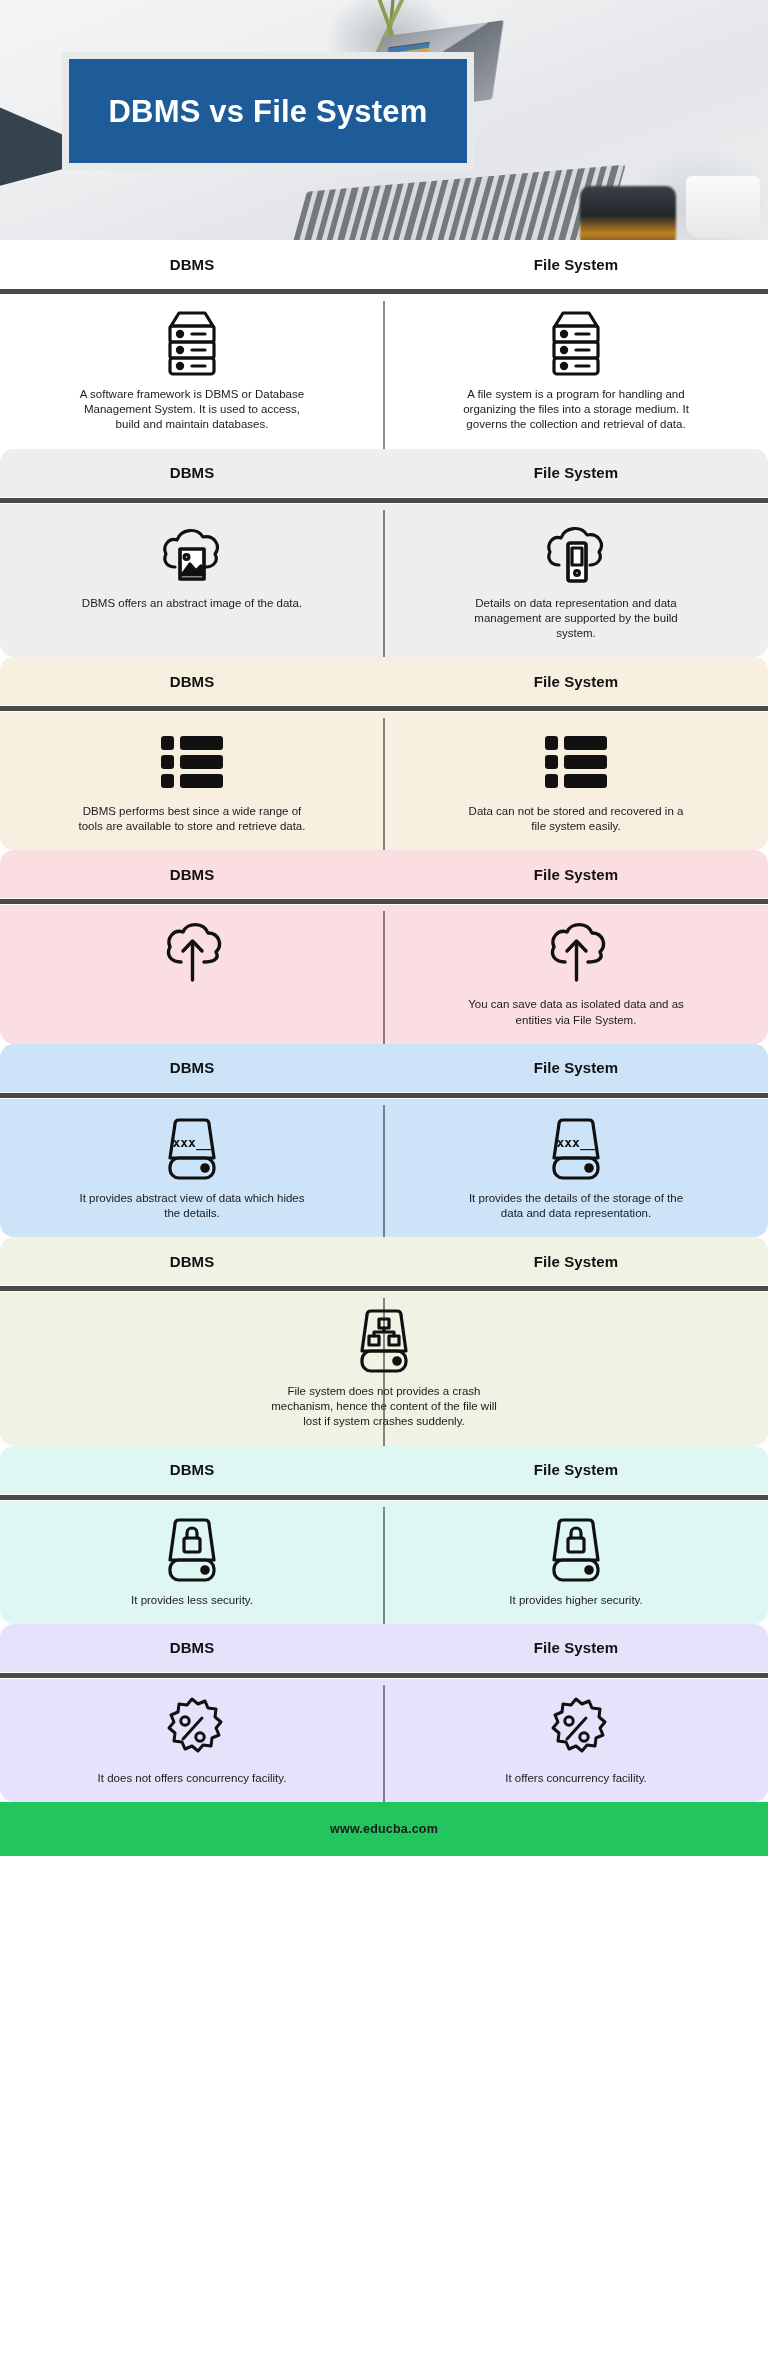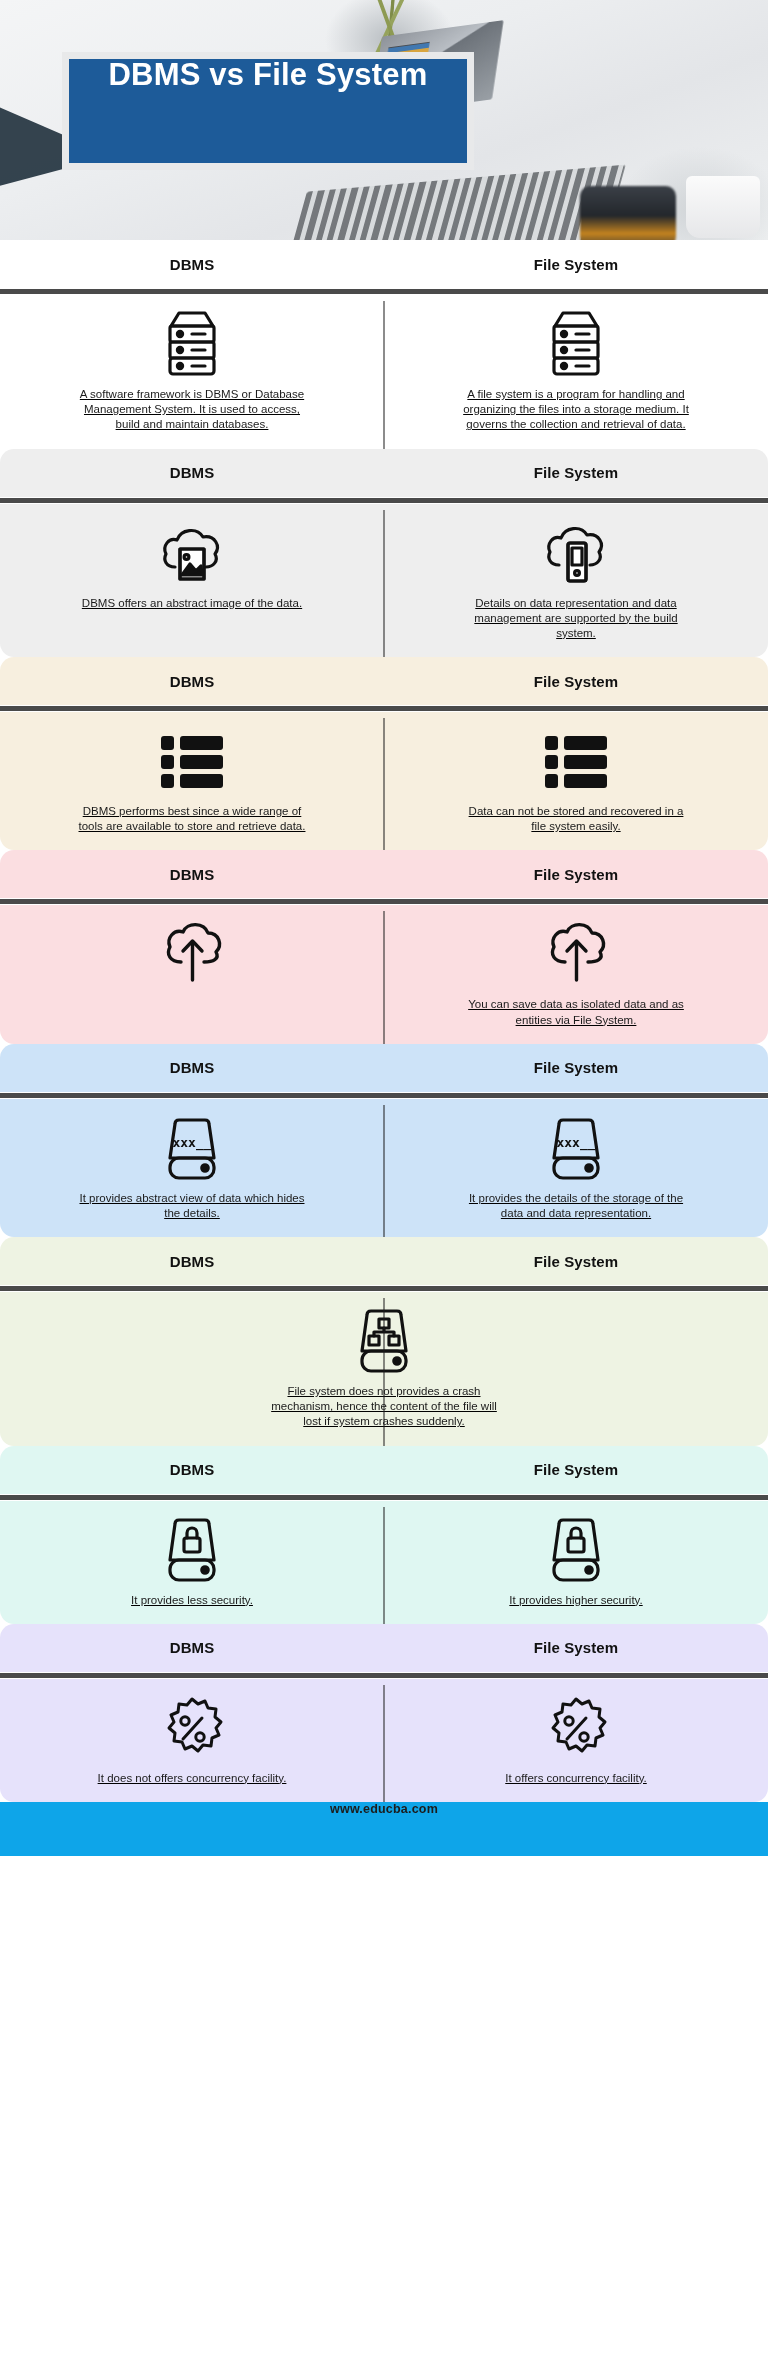--- a/index.html
+++ b/index.html
@@ -87,21 +87,21 @@
     position:absolute;
     left:62px; top:52px;
     width:412px; height:118px;
     background:#e8e9ea;
     padding:7px;
     z-index:5;
   }
   .title-box{
     width:100%; height:100%;
     background:#1d5b99;
-    display:flex; align-items:flex-start; justify-content:center;
+    display:flex; align-items:center; justify-content:center;
   }
   .title-text{
     color:#ffffff;
     font-size:31px;
     font-weight:bold;
     letter-spacing:.2px;
     text-align:center;
     line-height:1;
   }
 
@@ -139,43 +139,43 @@
     width:1px;
     background:#1a1a1a;
     transform:translateX(-50%);
   }
   .cell{
     flex:1 1 50%;
     display:flex;
     flex-direction:column;
     align-items:center;
     padding:0 26px;
-    text-decoration:underline;
   }
   .icon-wrap{
     height:72px;
     display:flex;
     align-items:center;
     justify-content:flex-start;
     margin-bottom:6px;
   }
   .desc{
     font-size:11.5px;
     line-height:1.32;
     color:#1b1b1b;
     text-align:center;
     max-width:230px;
   }
 
   
   .footer{
     height:54px;
     display:flex;
+    align-items:center;
     justify-content:center;
-    background:#0ea5e9;
+    background:#22c55e;
   }
   .footer-text{
     font-size:12.5px;
     font-weight:bold;
     color:#1c1c1c;
     letter-spacing:.2px;
   }
   svg { display:block; }
 </style>
 </head>

